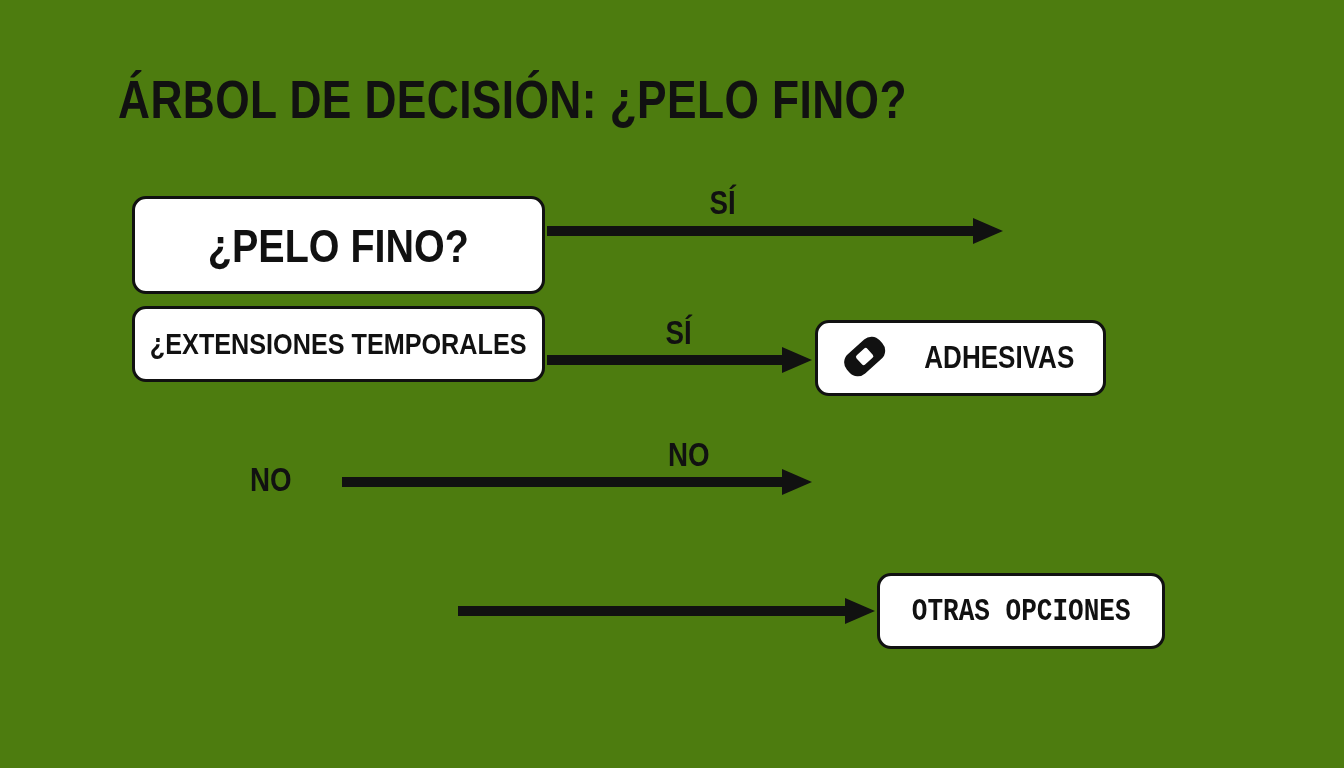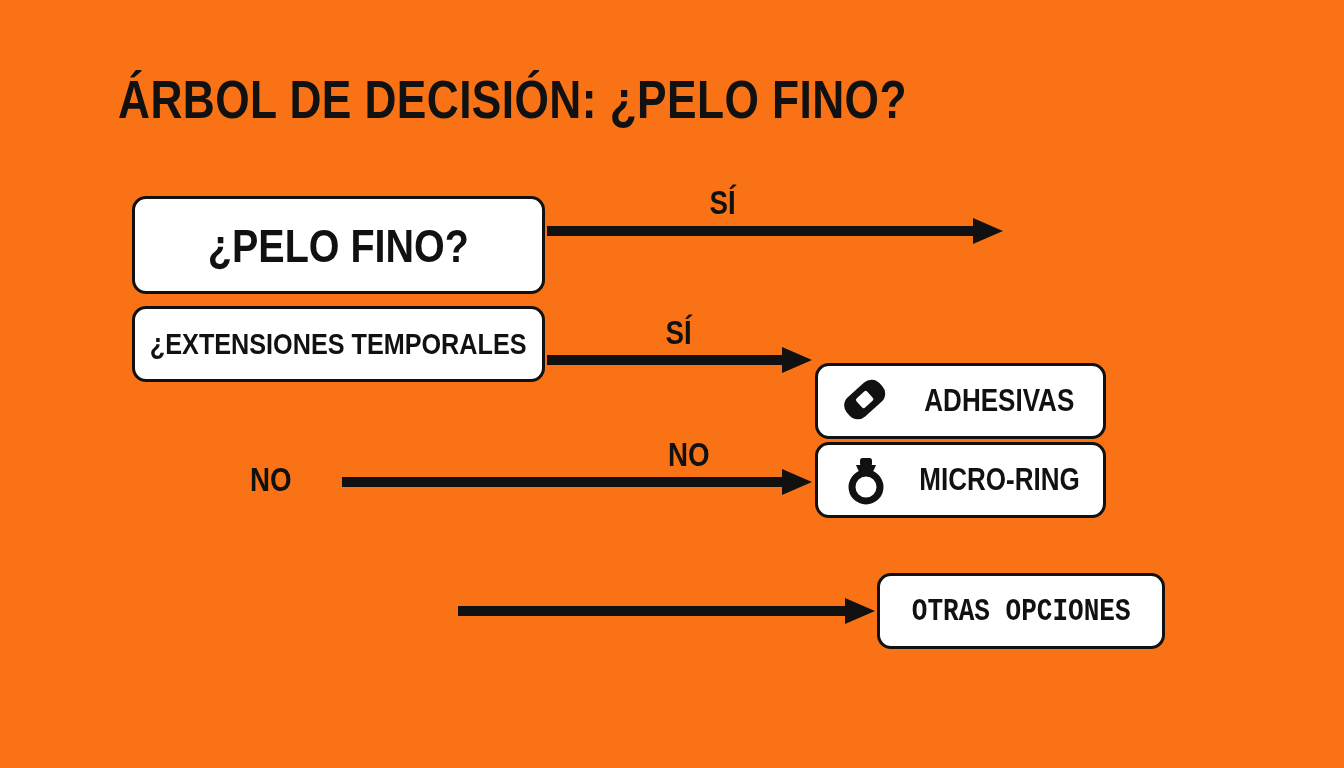--- a/index.html
+++ b/index.html
@@ -12,21 +12,21 @@
     background: #fbfbfa;
     font-family: "Liberation Sans", sans-serif;
     overflow: hidden;
     position: relative;
   }
 
   #canvas {
     position: relative;
     width: 1344px;
     height: 768px;
-    background: #f97316;
+    background: #4d7c0f;
   }
 
   
   .page-title {
     position: absolute;
     left: 118px;
     top: 68px;
     font-family: "Liberation Sans Narrow", "Liberation Sans", sans-serif;
     font-weight: bold;
     font-size: 54px;
@@ -77,21 +77,20 @@
   }
 
   #node-adhesivas {
     left: 815px;
     top: 320px;
     width: 291px;
     height: 76px;
     font-size: 31px;
     justify-content: flex-start;
     padding-left: 20px;
-    margin-top: 43px;
   }
 
   #node-microring {
     left: 815px;
     top: 442px;
     width: 291px;
     height: 76px;
     font-size: 31px;
     justify-content: flex-start;
     padding-left: 26px;
@@ -197,30 +196,20 @@
     <span class="node-label">ADHESIVAS</span>
   </div>
 
   <div class="arrow" id="arrow-no-micro">
     <div class="shaft" style="width:440px;"></div>
     <div class="head" style="left:440px;"></div>
   </div>
   <div class="edge-label" id="label-no-mid">NO</div>
   <div class="edge-label" id="label-no-left">NO</div>
 
-  <div class="node" id="node-microring">
-    <span class="node-icon">
-      <svg width="44" height="54" viewBox="0 0 44 54" aria-hidden="true">
-        <circle cx="22" cy="34" r="14" fill="none" stroke="#111111" stroke-width="7"></circle>
-        <path d="M12 12 L32 12 L28 21 L16 21 Z" fill="#111111"></path>
-        <rect x="16" y="5" width="12" height="8" rx="2.5" ry="2.5" fill="#111111"></rect>
-      </svg>
-    </span>
-    <span class="node-label">MICRO-RING</span>
-  </div>
 
   <div class="arrow" id="arrow-otras">
     <div class="shaft" style="width:387px;"></div>
     <div class="head" style="left:387px;"></div>
   </div>
 
   <div class="node" id="node-otras">
     <span class="node-label">OTRAS OPCIONES</span>
   </div>
 

